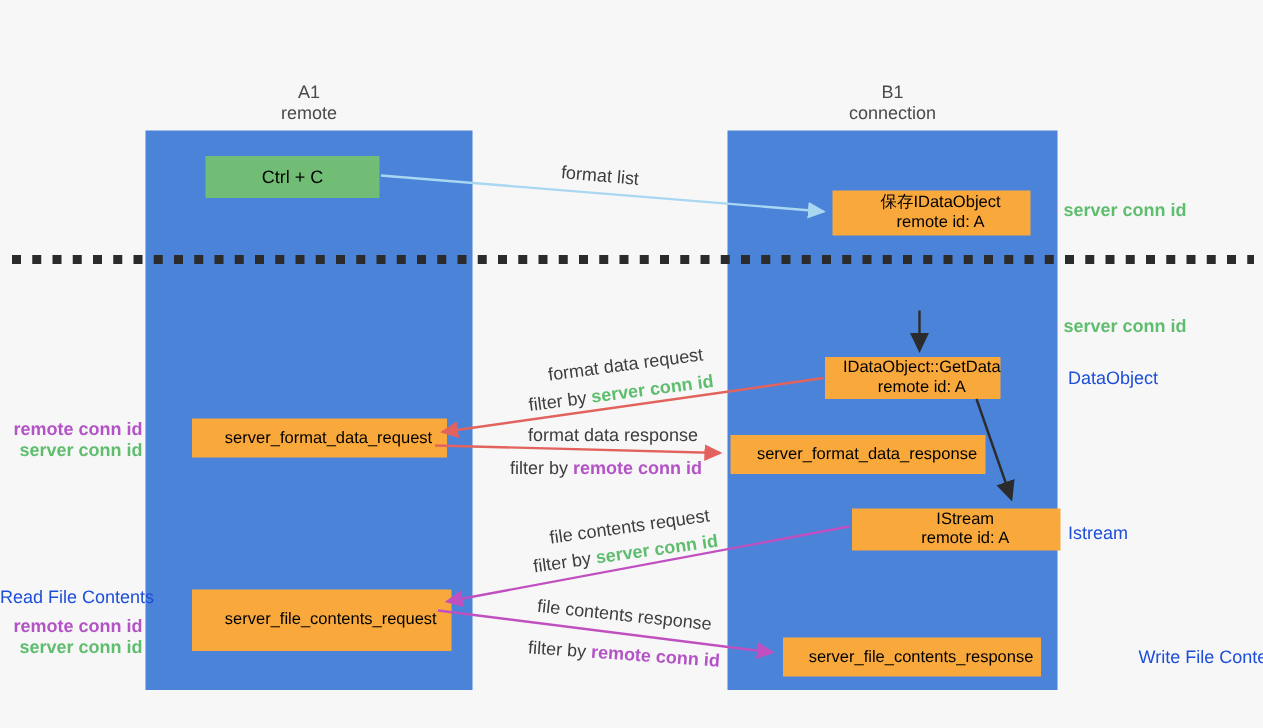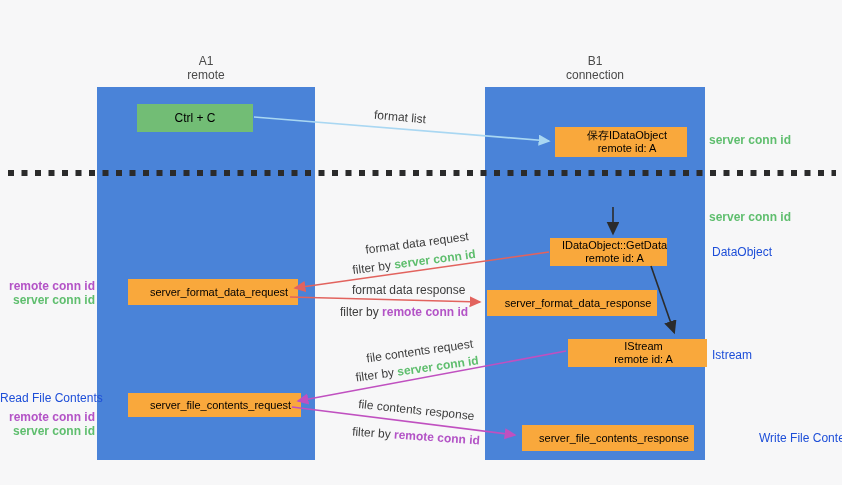--- a/index.html
+++ b/index.html
@@ -68,21 +68,21 @@
 
   <div class="node orange" style="left:487px;top:290px;width:158px;height:26px;">
     <span>server_format_data_response</span>
   </div>
 
   <div class="node orange" style="left:568px;top:339px;width:127px;height:28px;">
     <span>IStream</span>
     <span>remote id: A</span>
   </div>
 
-  <div class="node orange" style="left:128px;top:393px;width:161px;height:24px;align-items:center;">
+  <div class="node orange" style="left:128px;top:393px;width:161px;height:41px;align-items:center;">
     <span>server_file_contents_request</span>
   </div>
 
   <div class="node orange" style="left:522px;top:425px;width:160px;height:26px;">
     <span>server_file_contents_response</span>
   </div>
 
   <div class="side green-t" style="left:709px;top:133px;">server conn id</div>
   <div class="side green-t" style="left:709px;top:210px;">server conn id</div>
   <div class="side dark" style="left:712px;top:245px;">DataObject</div>

